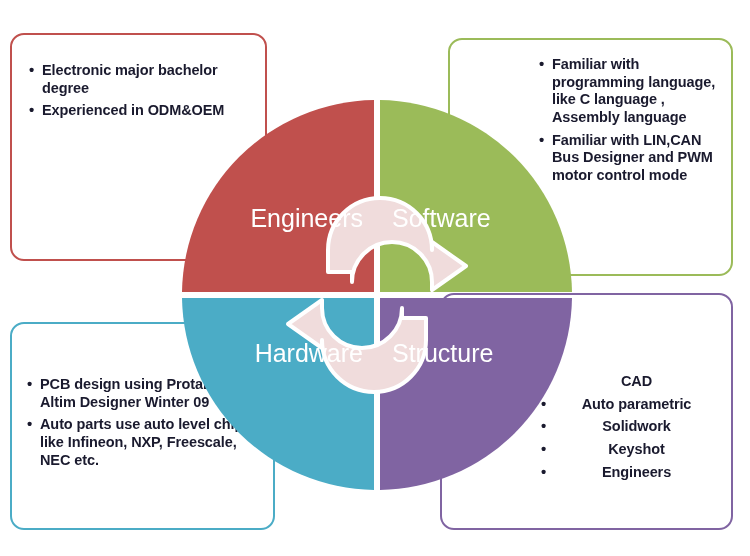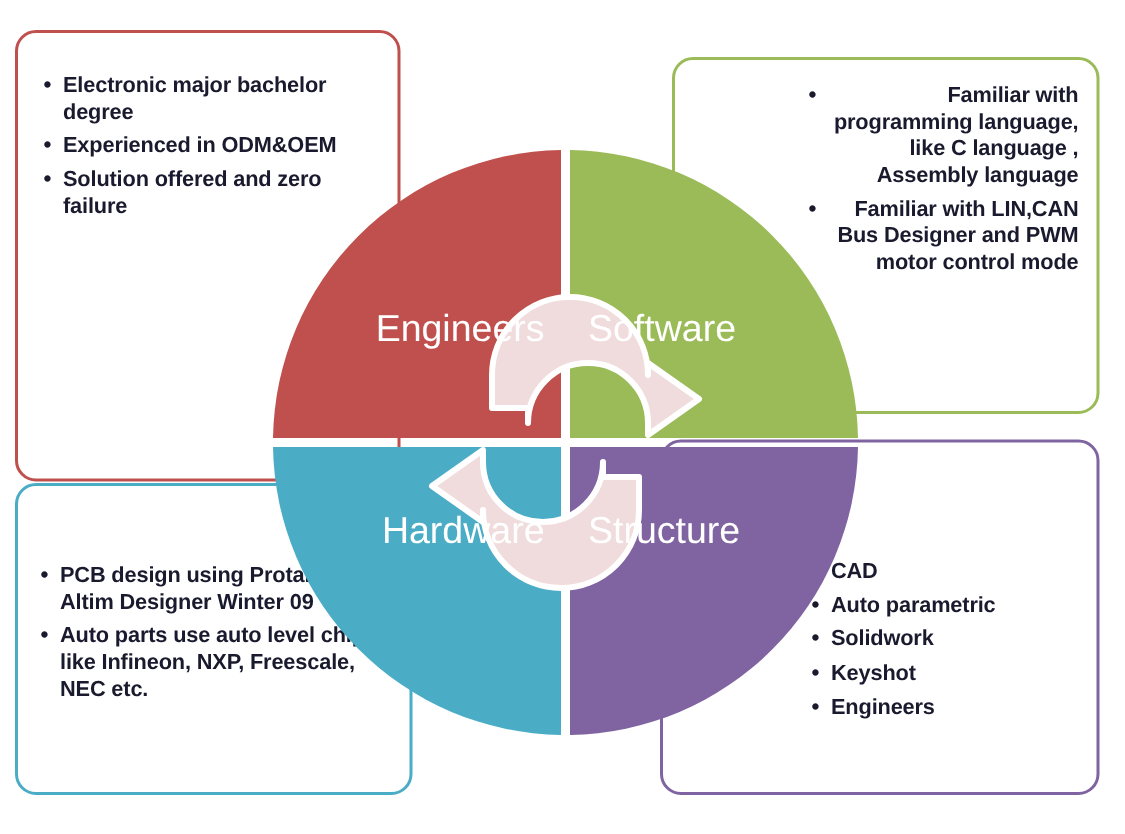--- a/index.html
+++ b/index.html
@@ -47,42 +47,42 @@
   .callout li:before {
     content: "\2022";
     position: absolute;
     left: 1px;
     top: -1px;
     font-size: 15px;
   }
 
   
   #box-engineers {
-    left: 10px;  top: 20px;  width: 257px; height: 301px;
+    left: 10px;  top: 33px;  width: 257px; height: 228px;
     border-color: #C0504D;
   }
   #box-engineers .inner { padding: 27px 14px 0 16px; }
 
   #box-software {
     left: 448px; top: 38px; width: 285px; height: 238px;
     border-color: #9BBB59;
   }
-  #box-software .inner { padding: 16px 12px 0 88px; text-align: right; }
+  #box-software .inner { padding: 16px 12px 0 88px; }
 
   #box-hardware {
     left: 10px;  top: 322px; width: 265px; height: 208px;
     border-color: #4BACC6;
   }
   #box-hardware .inner { padding: 52px 10px 0 14px; }
 
   #box-structure {
     left: 440px; top: 293px; width: 293px; height: 237px;
     border-color: #8064A2;
   }
-  #box-structure .inner { padding: 78px 12px 0 98px; }
+  #box-structure .inner { padding: 78px 12px 0 98px; text-align: center; }
 
   
   #wheel {
     position: absolute;
     left: 182px;
     top: 100px;
     width: 390px;
     height: 390px;
     z-index: 2;
   }
@@ -98,21 +98,20 @@
 </head>
 <body>
 
 <div id="stage">
 
   <div class="callout" id="box-engineers">
     <div class="inner">
       <ul>
         <li>Electronic major bachelor degree</li>
         <li>Experienced in ODM&amp;OEM</li>
-        <li>Solution offered and zero failure</li>
       </ul>
     </div>
   </div>
 
   <div class="callout" id="box-software">
     <div class="inner">
       <ul>
         <li>Familiar  with programming language, like  C language , Assembly language</li>
         <li>Familiar with LIN,CAN Bus Designer and PWM motor control mode</li>
       </ul>

